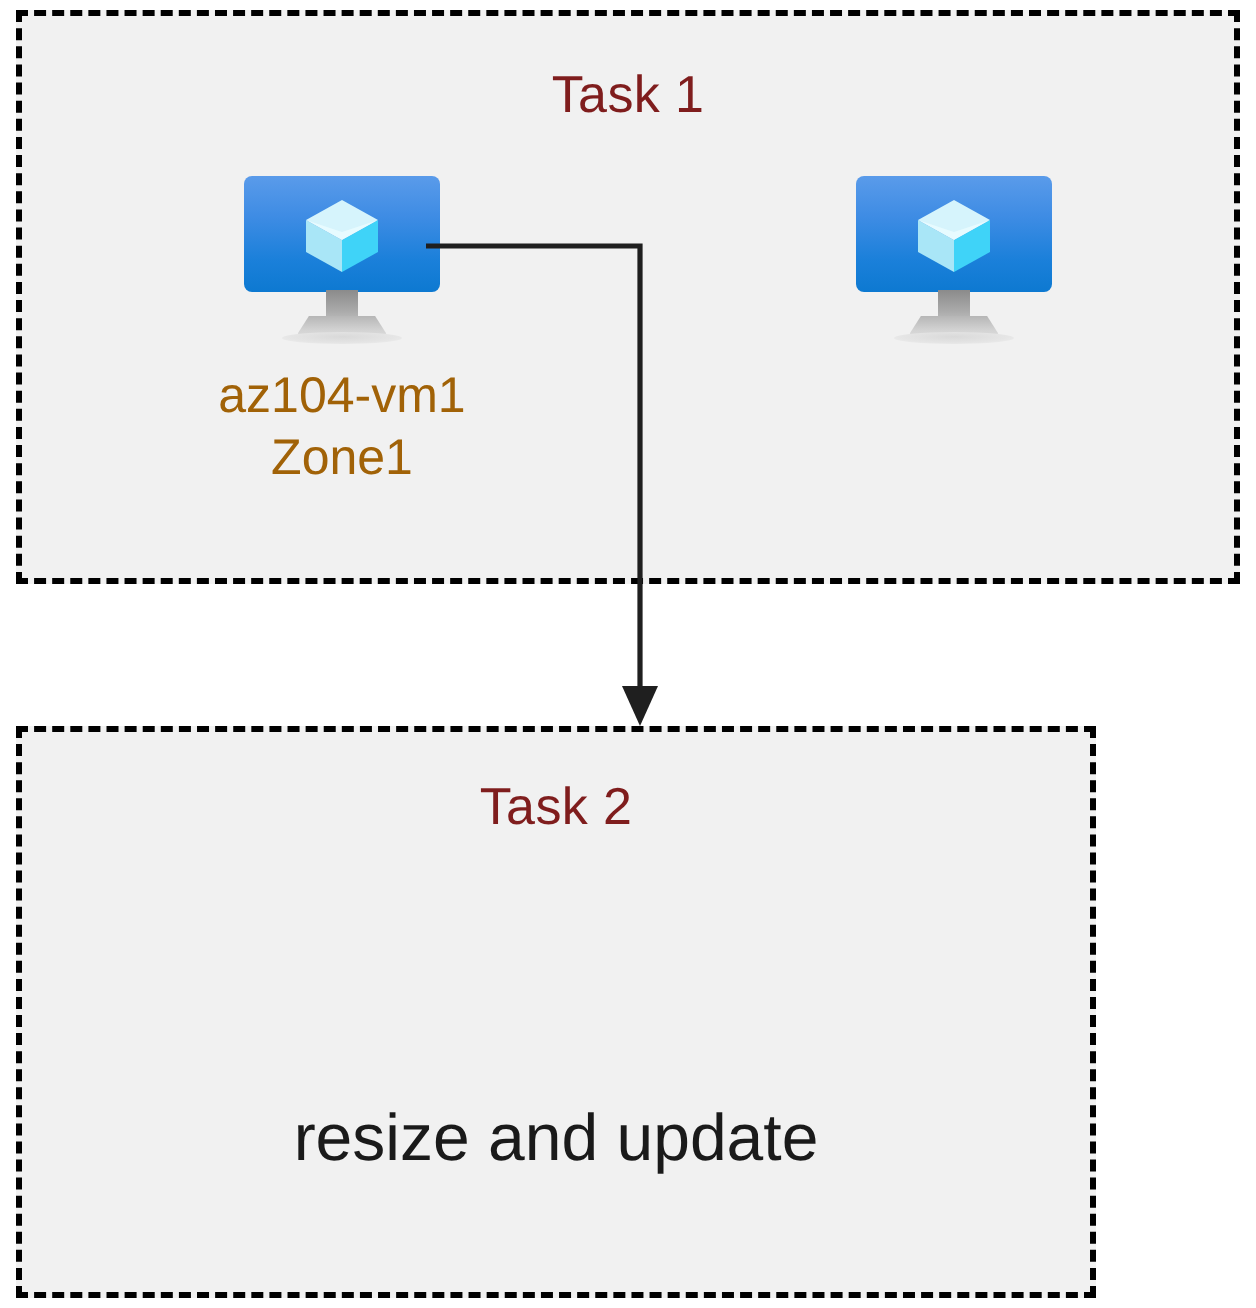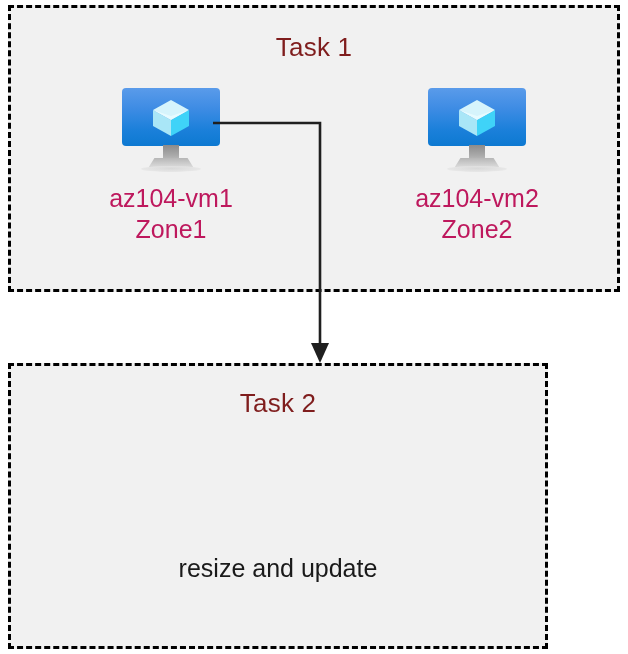--- a/index.html
+++ b/index.html
@@ -46,21 +46,21 @@
 
   
   .vm-node {
     position: absolute;
     text-align: center;
   }
   #vm1-node { left: 42px;  top: 80px; width: 236px; }
   #vm2-node { left: 348px; top: 80px; width: 236px; }
 
   .vm-label {
-    color: #be185d;
+    color: #a16207;
     font-size: 25px;
     line-height: 31px;
     white-space: pre-line;
     margin-top: 12px;
   }
 
   
   .vm-icon {
     position: relative;
     width: 98px;
@@ -150,30 +150,28 @@
         <svg class="cube" viewBox="0 0 40 38">
           <polygon points="20,1 38,11 20,21 2,11" fill="#d6f4fc"></polygon>
           <polygon points="2,11 20,21 20,37 2,27" fill="#a9e6f7"></polygon>
           <polygon points="38,11 20,21 20,37 38,27" fill="#3fd3f8"></polygon>
           <polygon points="2,11 20,17 38,11 20,21" fill="#eafbff" opacity="0.85"></polygon>
         </svg>
         <div class="stand-neck"></div>
         <div class="stand-base"></div>
         <div class="stand-foot"></div>
       </div>
-      <div class="vm-label">az104-vm2
-Zone2</div>
     </div>
   </div>
 
   <div class="task-box" id="task2-box">
     <div class="task-title" id="task2-title">Task 2</div>
 
     <div style="position:absolute; left:0; top:187px; width:100%; text-align:center;
-                color:#1a1a1a; font-size:25px; line-height:31px;">resize and update</div>
+                color:#1a1a1a; font-size:33px; line-height:31px;">resize and update</div>
   </div>
 
   <svg id="connector" viewBox="0 0 628 654">
     <polyline points="213,123 320,123 320,352" fill="none" stroke="#1f1f1f" stroke-width="2.6"></polyline>
     <polygon points="320,363 311,343 329,343" fill="#1f1f1f"></polygon>
   </svg>
 
 </div>
 
 </body></html>

